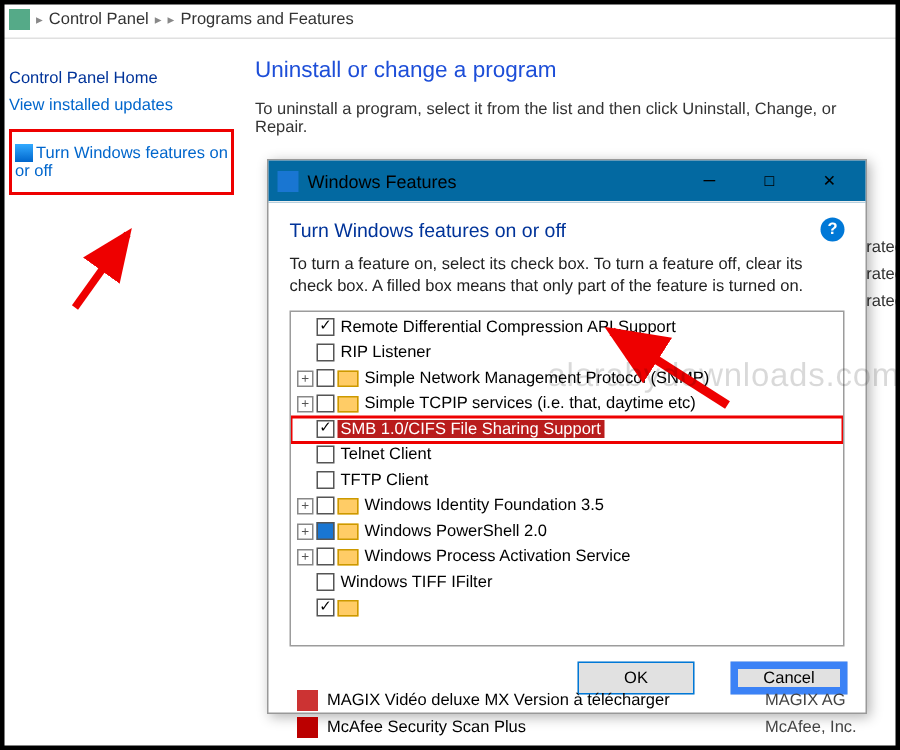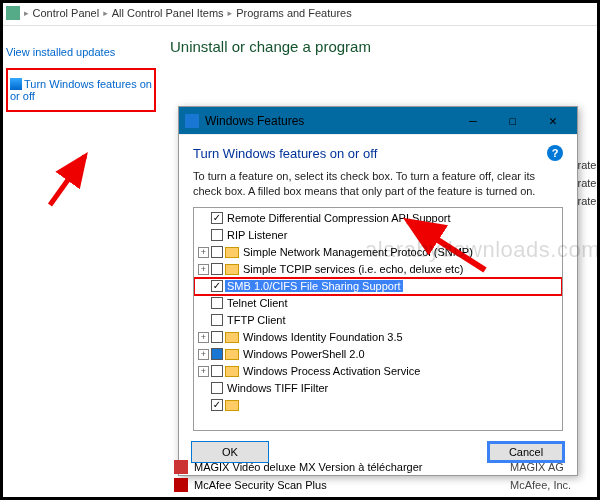--- a/index.html
+++ b/index.html
@@ -12,21 +12,21 @@
 
 
 .side { position: absolute; left: 6px; top: 40px; width: 150px; }
 .side a { display: block; color: #0066cc; font-size: 11px; margin: 6px 0; text-decoration: none; }
 .side a.plain { color: #003399; }
 .side .hilite { border: 2px solid #e00; padding: 2px 2px; margin-top: 10px; }
 .side .hilite span.ico { width: 12px; height: 12px; background: linear-gradient(#3af,#06c); display:inline-block; vertical-align: top; margin-right: 2px; }
 
 
 .main { position: absolute; left: 170px; top: 38px; right: 6px; }
-.main h2 { color: #14532d; font-weight: 400; font-size: 15px; margin-bottom: 12px; }
+.main h2 { color: #1d4ed8; font-weight: 400; font-size: 15px; margin-bottom: 12px; }
 .main p { font-size: 11px; color: #333; margin-bottom: 14px; }
 
 
 .proglist { position:absolute; left: 170px; top: 100px; right: 4px; font-size: 11px; color:#333; }
 .proglist .row { display:flex; gap:10px; height:18px; align-items:center; }
 .proglist .row span:first-child { flex:1; overflow:hidden; text-overflow:ellipsis; white-space:nowrap;}
 .proglist .row span:last-child { width:90px; }
 
 
 .dialog { position: absolute; left: 178px; top: 106px; width: 400px; background: #fff; border: 1px solid #999; box-shadow: 2px 2px 8px rgba(0,0,0,.3); }
@@ -42,29 +42,29 @@
 
 .tree { border:1px solid #9c9c9c; height: 224px; overflow-y:scroll; background:#fff; padding:2px 0; }
 .titem { display:flex; align-items:center; height:17px; font-size:11px; padding-left:4px; gap:2px; }
 .titem .exp { width:11px; height:11px; border:1px solid #888; text-align:center; line-height:9px; font-size:9px; color:#555; background:#fff; }
 .titem .noexp { width:11px; }
 .titem .cb { width:12px; height:12px; border:1px solid #555; background:#fff; text-align:center; line-height:10px; font-size:10px; }
 .titem .cb.checked::after { content:"✓"; color:#000; }
 .titem .cb.filled { background:#1976d2; }
 .titem .fld { width:14px; height:11px; background:#fc6; border:1px solid #c90; }
 .titem .lbl { padding:0 2px; white-space:nowrap; }
-.titem.sel .lbl { background:#3b82f6; color:#fff; }
+.titem.sel .lbl { background:#b91c1c; color:#fff; }
 .titem.sel-wrap { outline:2px solid #e00; outline-offset:-1px; }
 
-.dlgbtns { display:flex; justify-content:space-between; gap:24px; padding:10px 12px 12px; }
-.dlgbtns button { width:78px; height:22px; font-size:11px; background:#e1e1e1; border:3px solid #3b82f6; }
+.dlgbtns { display:flex; justify-content:flex-end; gap:24px; padding:10px 12px 12px; }
+.dlgbtns button { width:78px; height:22px; font-size:11px; background:#e1e1e1; border:5px solid #3b82f6; }
 .dlgbtns button.def { border:1px solid #0078d7; }
 
 
-.bottomprogs { position:absolute; left:174px; bottom:6px; right:10px; font-size:11px; }
+.bottomprogs { position:absolute; left:198px; bottom:6px; right:10px; font-size:11px; }
 .bottomprogs .row { display:flex; height:18px; align-items:center; gap:6px; }
 .bottomprogs .row .pico { width:14px; height:14px; }
 .bottomprogs .row .nm { flex:1; white-space:nowrap; overflow:hidden; text-overflow:ellipsis; }
 .bottomprogs .row .pub { width:80px; color:#444; }
 
 
 .arrow { position:absolute; pointer-events:none; }
 .arrow svg { overflow:visible; }
 
 
@@ -74,34 +74,35 @@
 .frame { position:absolute; inset:0; border:3px solid #000; pointer-events:none; }
 </style>
 </head>
 <body>
 
 <div class="crumb">
   <span class="ico"></span>
   <span class="sep">▸</span>
   <span>Control Panel</span>
   <span class="sep">▸</span>
-  <span>All Control Panel Items</span>
   <span class="sep">▸</span>
   <span>Programs and Features</span>
 </div>
 
 <div class="side">
+  <a href="#" class="plain">Control Panel Home</a>
   <a href="#">View installed updates</a>
   <div class="hilite">
     <a href="#"><span class="ico"></span><span>Turn Windows features on or off</span></a>
   </div>
 </div>
 
 <div class="main">
   <h2>Uninstall or change a program</h2>
+  <p>To uninstall a program, select it from the list and then click Uninstall, Change, or Repair.</p>
 </div>
 
 <div class="proglist" style="top:156px; left:540px; right:auto; width:60px;">
   <div class="row">
       <span></span>
       <span>corporated</span>
     </div>
   <div class="row">
       <span></span>
       <span>corporated</span>
@@ -140,21 +141,21 @@
         <div class="titem">
           <span class="exp">+</span>
           <span class="cb "></span>
           <span class="fld"></span>
           <span class="lbl">Simple Network Management Protocol (SNMP)</span>
         </div>
         <div class="titem">
           <span class="exp">+</span>
           <span class="cb "></span>
           <span class="fld"></span>
-          <span class="lbl">Simple TCPIP services (i.e. echo, deluxe etc)</span>
+          <span class="lbl">Simple TCPIP services (i.e. that, daytime etc)</span>
         </div>
         <div class="titem sel sel-wrap">
           <span class="noexp"></span>
           <span class="cb checked"></span>
           <span class="lbl">SMB 1.0/CIFS File Sharing Support</span>
         </div>
         <div class="titem">
           <span class="noexp"></span>
           <span class="cb "></span>
           <span class="lbl">Telnet Client</span>

